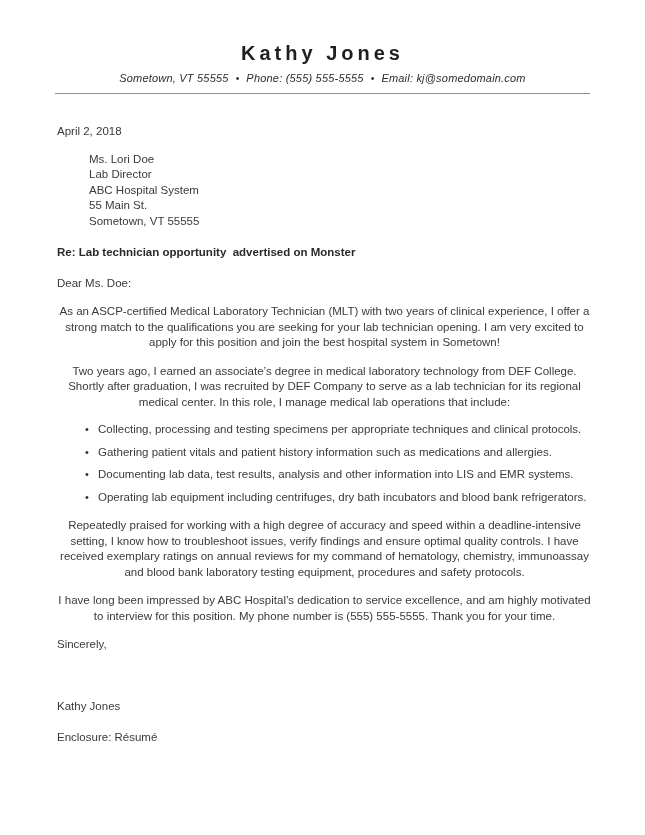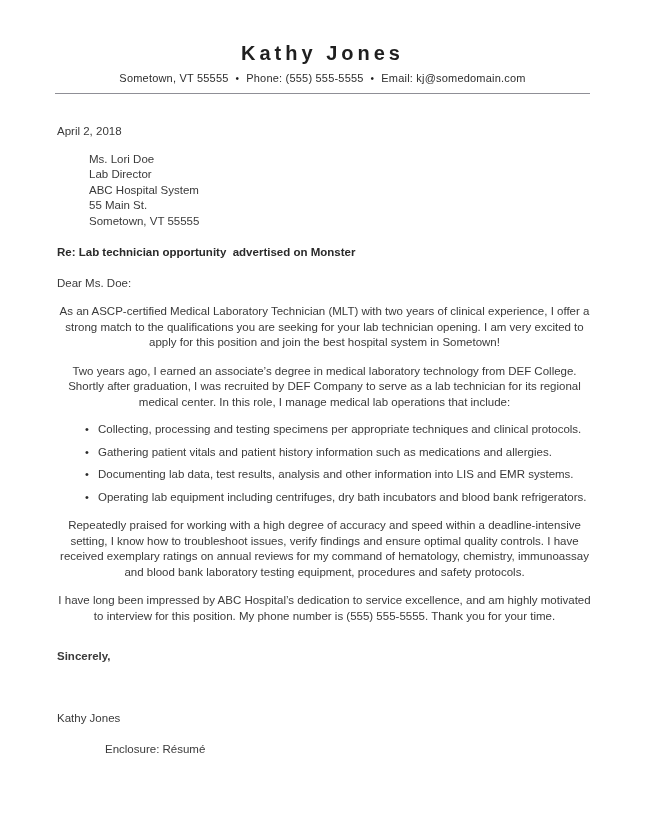--- a/index.html
+++ b/index.html
@@ -18,20 +18,21 @@
     font-size: 20px;
     font-weight: 700;
     letter-spacing: 4px;
     color: #1f1f1f;
   }
   .contact {
     margin-top: 7px;
     font-size: 11px;
     color: #2d2d2d;
     letter-spacing: 0.2px;
+    font-style: italic;
   }
   .contact .sep {
     display: inline-block;
     margin: 0 7px;
     font-size: 10px;
     color: #1f1f1f;
   }
   .divider {
     margin: 9px 55px 0 55px;
     border-top: 1px solid #8f8f96;
@@ -62,23 +63,23 @@
     margin-top: 7px;
     padding-left: 28px;
   }
   .bullet .dot {
     width: 13px;
     flex: 0 0 13px;
     font-size: 11px;
     color: #2a2a2a;
   }
   .bullet .btext { flex: 1; }
-  .closing { margin-top: 25px; font-weight: bold; }
+  .closing { margin-top: 13px; }
   .signature { margin-top: 46px; }
-  .enclosure { margin-top: 16px; margin-left: 48px; }
+  .enclosure { margin-top: 16px; }
 </style>
 </head>
 <body>
 
 <div class="page">
 
   <header>
     <div class="name">Kathy Jones</div>
     <div class="contact">
       <span>Sometown, VT 55555</span><span class="sep">•</span><span>Phone: (555) 555-5555</span><span class="sep">•</span><span>Email: kj@somedomain.com</span>

